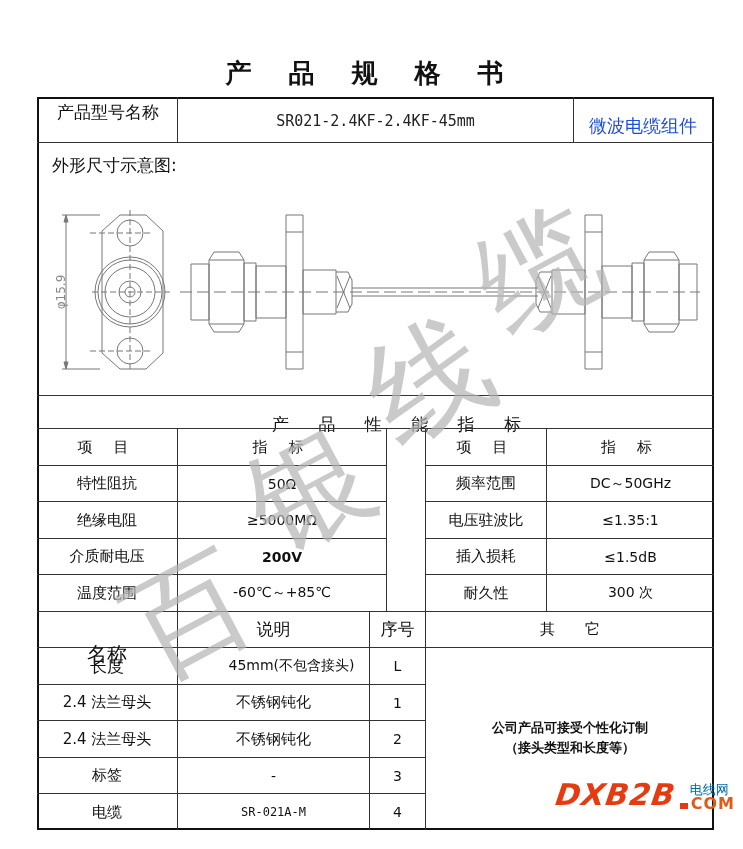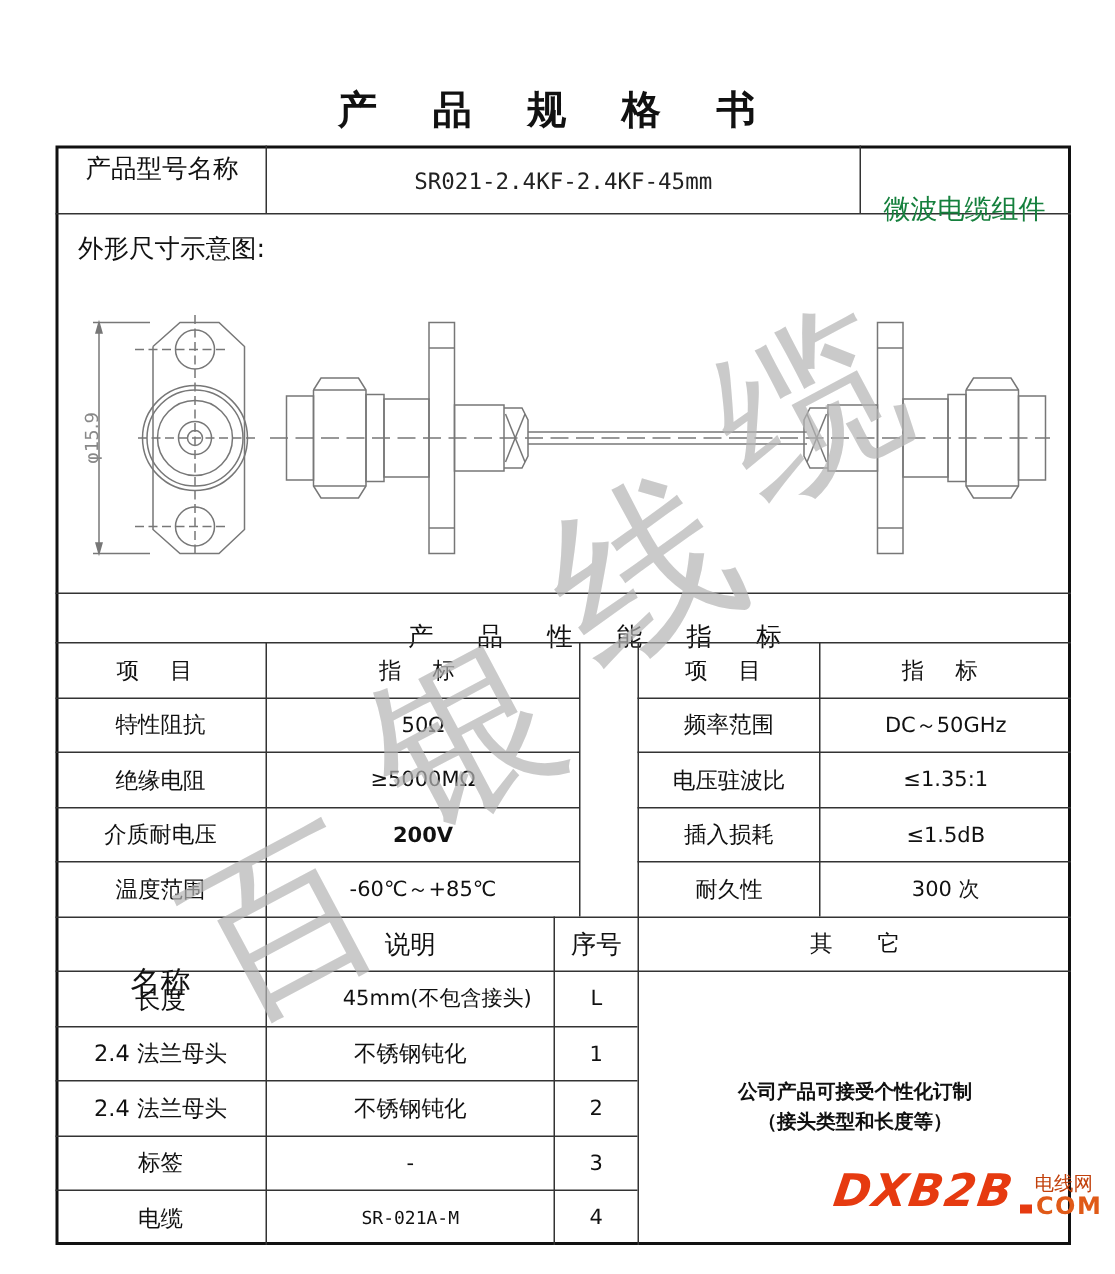--- a/index.html
+++ b/index.html
@@ -10,38 +10,38 @@
   .frame { left:37px; top:97px; width:677px; height:733px; border:2px solid #111; box-sizing:border-box; }
   .hline { position:absolute; height:1px; background:#333; }
   .vline { position:absolute; width:1px; background:#333; }
   .cell { position:absolute; display:flex; align-items:center; justify-content:center; text-align:center; font-size:15px; color:#111; box-sizing:border-box; }
   .serif { font-family:"DejaVu Serif", "Liberation Serif", serif; }
   .mono { font-family:"DejaVu Sans Mono", "Liberation Mono", monospace; }
   .spaced { letter-spacing:8px;text-align:center; }
   .section-title { font-size:17px; letter-spacing:12px; }
   .watermark { position:absolute; color:#b5b5b5; opacity:0.7; font-family:"DejaVu Serif", "Liberation Serif", serif; font-size:120px; pointer-events:none; transform-origin:center; }
   .logo-en { font-family:"DejaVu Sans", sans-serif; font-weight:bold; font-style:italic; font-size:30px; color:#e63a10; letter-spacing:1px; transform:skewX(-8deg); }
-  .logo-cn { font-size:13px; color:#c2410c;text-align:center; }
+  .logo-cn { font-size:13px; color:#0369a1;text-align:center; }
   .logo-com { font-size:16px; font-weight:bold; color:#e05a18; letter-spacing:1px; }
   svg line, svg rect, svg circle, svg polyline, svg polygon { vector-effect:non-scaling-stroke; }
 </style>
 </head>
 <body>
 
 <div class="abs title">产 品 规 格 书</div>
 
 <div class="abs frame"></div>
 
 <div class="hline" style="left:37px;top:142px;width:677px;"></div>
 <div class="vline" style="left:177px;top:97px;height:45px;"></div>
 <div class="vline" style="left:573px;top:97px;height:45px;"></div>
 
 <div class="cell" style="left:39px;top:99px;width:138px;height:26px;font-size:17px;">产品型号名称</div>
 <div class="cell mono" style="left:178px;top:99px;width:395px;height:43px;font-size:15px;color:#222;">SR021-2.4KF-2.4KF-45mm</div>
-<div class="cell serif" style="left:574px;top:117px;width:138px;height:43px;font-size:18px;color:#15803d;">微波电缆组件</div>
+<div class="cell serif" style="left:574px;top:104px;width:138px;height:43px;font-size:18px;color:#1d4ed8;">微波电缆组件</div>
 
 <div class="cell" style="left:52px;top:152px;width:160px;height:26px;justify-content:flex-start;font-size:17px;">外形尺寸示意图:</div>
 
 <svg class="abs" style="left:0;top:0;" width="743" height="849">
   <g fill="none" stroke="#777" stroke-width="1">
 
     <line x1="66" y1="215" x2="66" y2="369"></line>
     <line x1="62" y1="215" x2="100" y2="215"></line>
     <line x1="62" y1="369" x2="100" y2="369"></line>
     <polygon points="66,215 64,222 68,222" fill="#777"></polygon>

